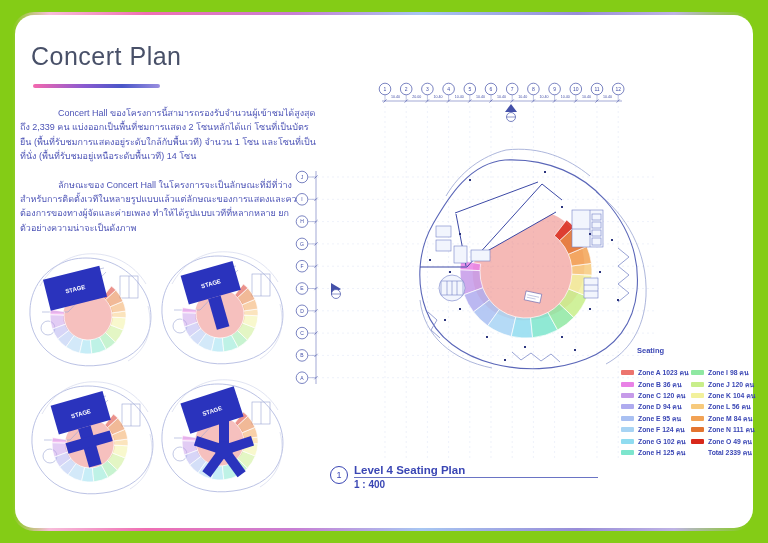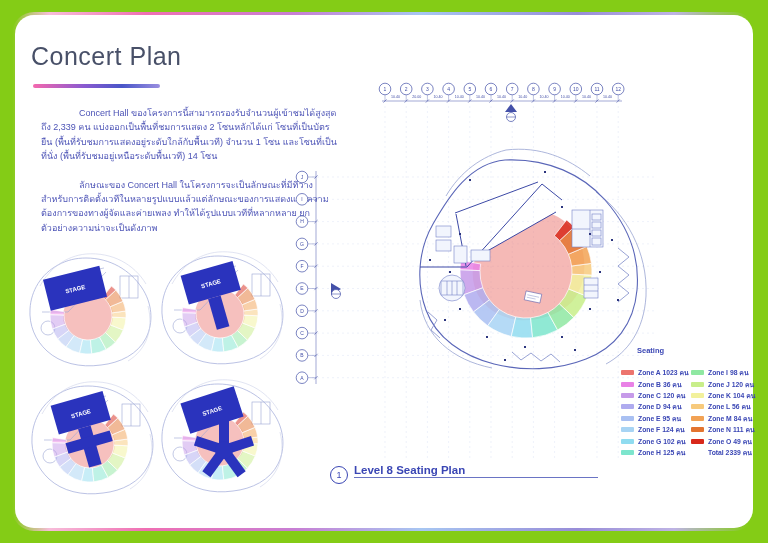--- a/index.html
+++ b/index.html
@@ -6,21 +6,21 @@
   .page{position:relative;width:768px;height:543px;background:#84cc16;overflow:hidden;
         font-family:"Liberation Sans",sans-serif;}
   
   .frame{position:absolute;left:12px;top:12px;right:12px;bottom:12px;border-radius:22px;
          background:linear-gradient(90deg,rgba(255,255,255,0) 0%,#f7bcd9 5%,#ef6fb3 18%,
          #c77fd4 38%,#a7c6f2 55%,#988dd8 76%,#beb3e4 89%,rgba(255,255,255,0) 99%);}
   .frame-inner{position:absolute;left:3px;top:3px;right:3px;bottom:3px;border-radius:19px;background:#ffffff;}
   .title{position:absolute;left:31px;top:42px;font-size:25px;font-weight:400;color:#485068;letter-spacing:.5px;}
   .title-underline{position:absolute;left:33px;top:84px;width:127px;height:4px;border-radius:2px;
          background:linear-gradient(90deg,#f468ae 0%,#8a5ad0 40%,#4956c8 70%,#9a8fe0 100%);}
-  .intro{position:absolute;left:41px;top:106px;width:296px;color:#4c53b6;font-size:9px;line-height:1.6;}
+  .intro{position:absolute;left:20px;top:106px;width:296px;color:#4c53b6;font-size:9px;line-height:1.6;}
   .intro p{margin:0 0 14px 0;text-indent:38px;}
   .plan-svg{position:absolute;left:290px;top:78px;width:485px;height:400px;}
   .mini{position:absolute;width:140px;height:130px;}
   .mini1{left:16px;top:246px;} .mini2{left:148px;top:244px;}
   .mini3{left:18px;top:374px;} .mini4{left:148px;top:372px;}
   
   .legend{position:absolute;left:621px;top:346px;width:146px;color:#3a46b4;}
   .legend-title{font-size:7.5px;font-weight:bold;margin-left:16px;margin-bottom:12px;}
   .legend-cols{display:flex;}
   .legend-col{display:flex;flex-direction:column;}
@@ -485,16 +485,17 @@
             <span class="sw"></span>
             <span class="lg-label">Total 2339 คน</span>
           </div>
       </div>
     </div>
   </div>
 
   <div class="caption">
     <div class="cap-circle">1</div>
     <div class="cap-block">
-      <div class="cap-title">Level 8 Seating Plan</div>
+      <div class="cap-title">Level 4 Seating Plan</div>
+      <div class="cap-scale">1 : 400</div>
     </div>
   </div>
 </div>
 
 </body></html>

